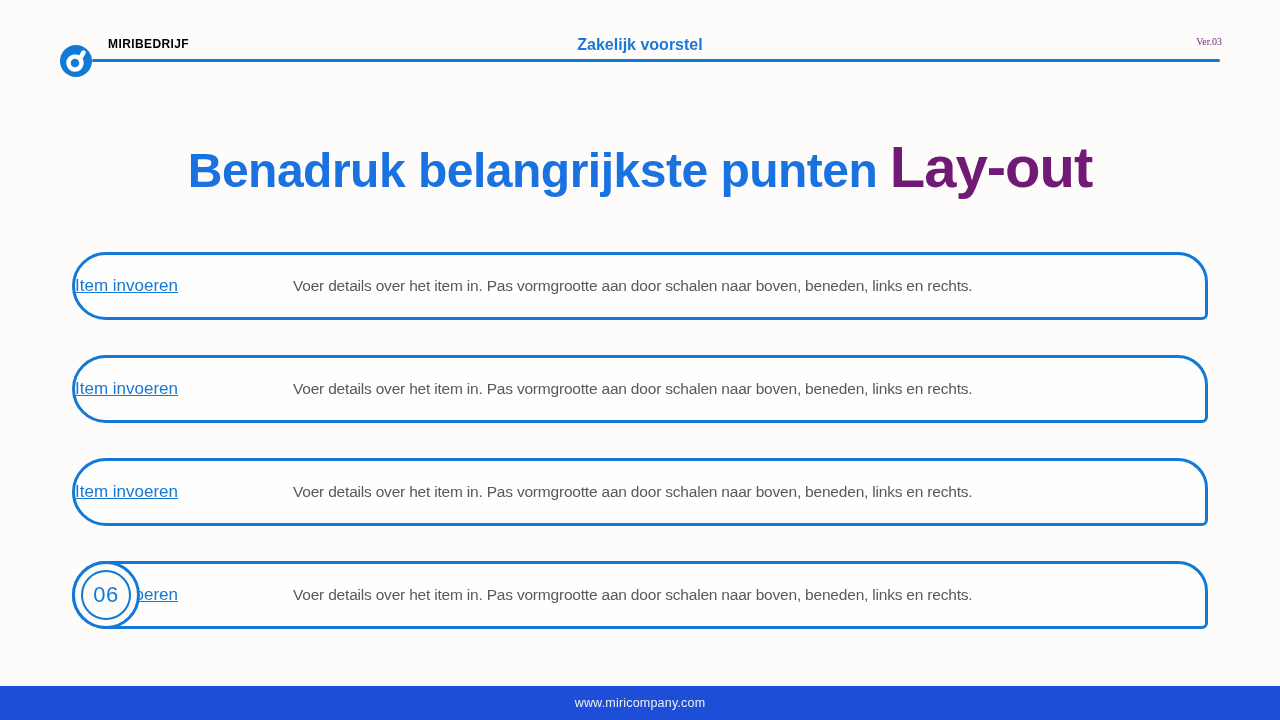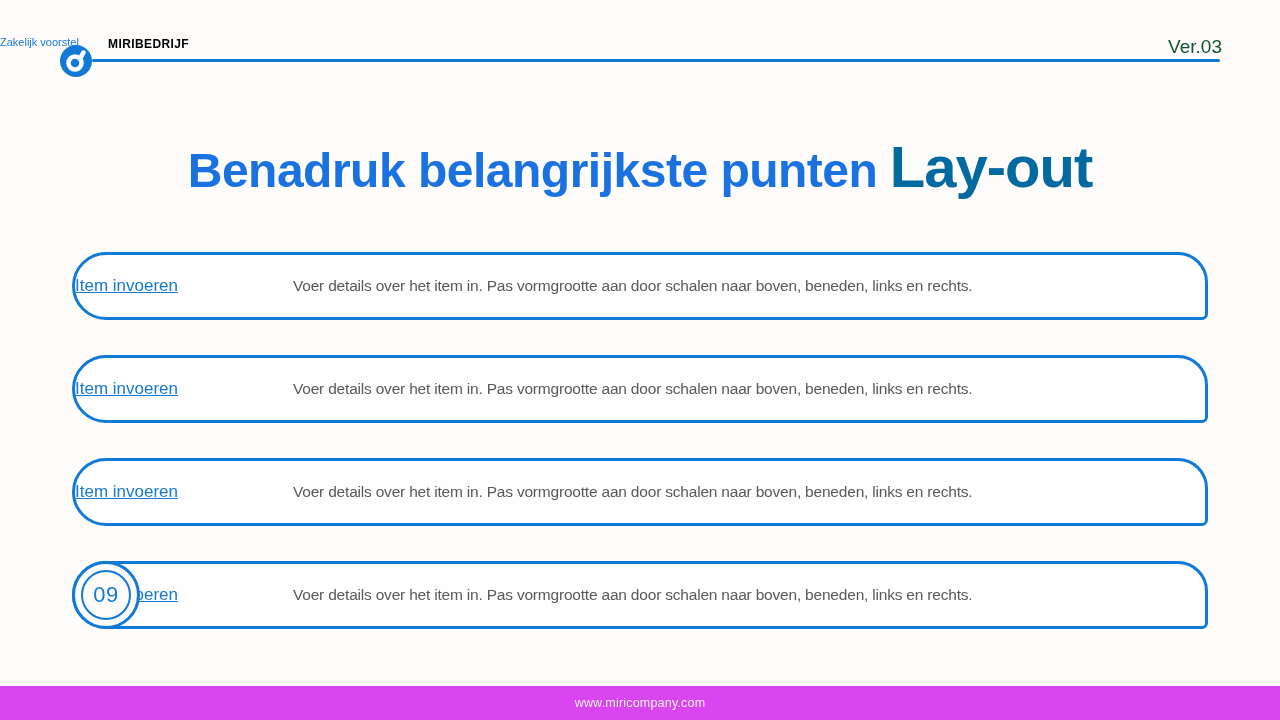--- a/index.html
+++ b/index.html
@@ -23,38 +23,38 @@
     font-size: 12px; font-weight: bold; letter-spacing: .4px;
     color: #000000;
   }
   .header-line {
     position: absolute; left: 92px; top: 59px;
     width: 1128px; height: 3px; border-radius: 2px;
     background: #1179d6;
   }
   .header-center {
     position: absolute; left: 0; top: 36px; width: 1280px;
-    font-size: 11px; color: #1a79d8;
+    text-align: center; font-size: 16px; color: #1a79d8; font-weight: bold;
   }
   .header-version {
     position: absolute; right: 58px; top: 36px;
-    font-size: 19px; color: #14532d;
+    font-size: 10px; color: #701a75; font-family: Liberation Serif, serif;
   }
 
   
   .title-wrap {
     position: absolute; left: 0; top: 133px; width: 1280px;
     text-align: center; white-space: nowrap;
   }
   .title-highlight {
     font-size: 48px; font-weight: 700; color: #1a71e0;
     letter-spacing: -0.5px; vertical-align: baseline;
   }
   .title-main {
-    font-size: 58px; font-weight: 800; color: #0369a1;
+    font-size: 58px; font-weight: 800; color: #701a75;
     letter-spacing: -1px; vertical-align: baseline; margin-left: 8px;
   }
 
   
   .rows {
     position: absolute; left: 72px; top: 252px; width: 1136px;
   }
   .row {
     position: relative;
     height: 68px;
@@ -84,21 +84,21 @@
     font-size: 17px; color: #1779d1; text-decoration: underline;
   }
   .row-desc {
     flex: 1 1 auto; padding-right: 60px;
     font-size: 15.5px; color: #58595b; letter-spacing: -0.2px;
   }
 
   
   .footer {
     position: absolute; left: 0; bottom: 0; width: 1280px; height: 34px;
-    background: #d946ef;
+    background: #1d4ed8;
     display: flex; align-items: center; justify-content: center;
   }
   .footer-url { font-size: 12.5px; color: #efefef; letter-spacing: .2px; }
 </style>
 </head>
 <body>
 
 <div class="logo">
   <svg width="32" height="32" viewBox="0 0 32 32">
     <circle cx="15" cy="18" r="6.5" fill="none" stroke="#ffffff" stroke-width="4.5"></circle>
@@ -127,21 +127,21 @@
     <div class="row-desc">Voer details over het item in. Pas vormgrootte aan door schalen naar boven, beneden, links en rechts.</div>
   </div>
 
   <div class="row">
     <div class="row-label">Item invoeren</div>
     <div class="row-desc">Voer details over het item in. Pas vormgrootte aan door schalen naar boven, beneden, links en rechts.</div>
   </div>
 
   <div class="row">
     <div class="badge">
-      <div class="num">09</div>
+      <div class="num">06</div>
     </div>
     <div class="row-label">Item invoeren</div>
     <div class="row-desc">Voer details over het item in. Pas vormgrootte aan door schalen naar boven, beneden, links en rechts.</div>
   </div>
 
 </div>
 
 <div class="footer">
   <span class="footer-url">www.miricompany.com</span>
 </div>

